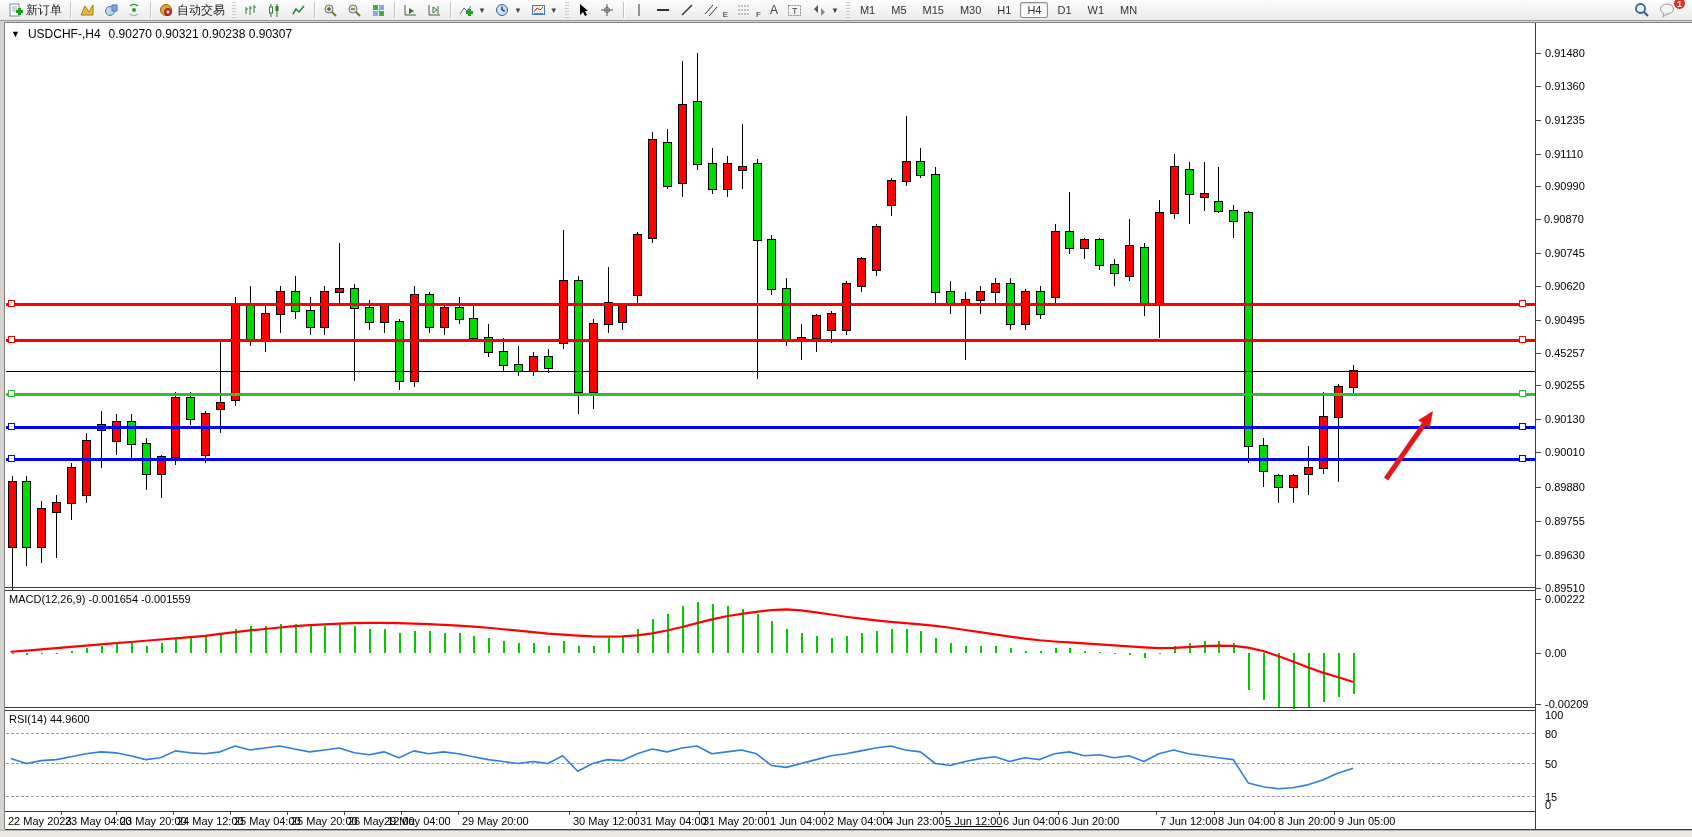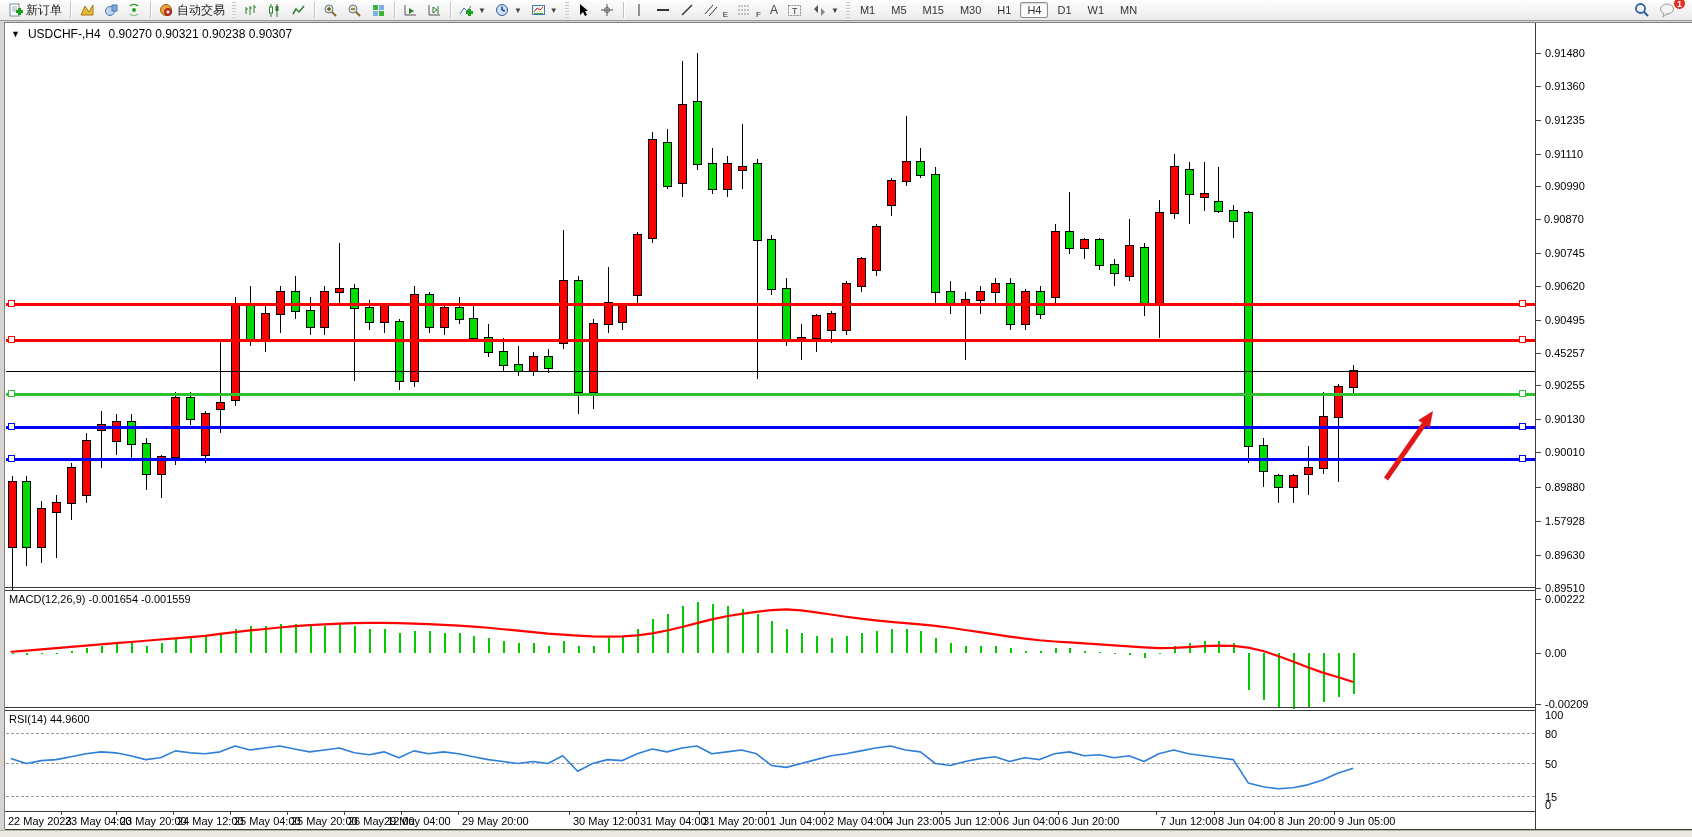--- a/index.html
+++ b/index.html
@@ -648,21 +648,21 @@
       <span class="axis-lbl" style="top: 329.923px; left: 9px;">0.45257</span>
       <div class="tick-dash" style="top: 362.471px; left: 0px;"></div>
       <span class="axis-lbl" style="top: 362.471px; left: 9px;">0.90255</span>
       <div class="tick-dash" style="top: 396.376px; left: 0px;"></div>
       <span class="axis-lbl" style="top: 396.376px; left: 9px;">0.90130</span>
       <div class="tick-dash" style="top: 428.924px; left: 0px;"></div>
       <span class="axis-lbl" style="top: 428.924px; left: 9px;">0.90010</span>
       <div class="tick-dash" style="top: 464.185px; left: 0px;"></div>
       <span class="axis-lbl" style="top: 464.185px; left: 9px;">0.89880</span>
       <div class="tick-dash" style="top: 498.089px; left: 0px;"></div>
-      <span class="axis-lbl" style="top: 498.089px; left: 9px;">1.57928</span>
+      <span class="axis-lbl" style="top: 498.089px; left: 9px;">0.89755</span>
       <div class="tick-dash" style="top: 531.994px; left: 0px;"></div>
       <span class="axis-lbl" style="top: 531.994px; left: 9px;">0.89630</span>
       <div class="tick-dash" style="top: 564.542px; left: 0px;"></div>
       <span class="axis-lbl" style="top: 564.542px; left: 9px;">0.89510</span>
       <div class="tick-dash" style="top: 575.61px; left: 0px;"></div>
       <span class="axis-lbl" style="top: 575.61px; left: 9px;">0.00222</span>
       <div class="tick-dash" style="top: 630px; left: 0px;"></div>
       <span class="axis-lbl" style="top: 630px; left: 9px;">0.00</span>
       <div class="tick-dash" style="top: 681.205px; left: 0px;"></div>
       <span class="axis-lbl" style="top: 681.205px; left: 9px;">-0.00209</span>
@@ -696,21 +696,21 @@
       <span class="time-lbl" style="left: 635px; top: 4px;">31 May 04:00</span>
       <div class="time-tick" style="left: 694px; top: 0px;"></div>
       <span class="time-lbl" style="left: 698px; top: 4px;">31 May 20:00</span>
       <div class="time-tick" style="left: 761px; top: 0px;"></div>
       <span class="time-lbl" style="left: 765px; top: 4px;">1 Jun 04:00</span>
       <div class="time-tick" style="left: 819px; top: 0px;"></div>
       <span class="time-lbl" style="left: 823px; top: 4px;">2 May 04:00</span>
       <div class="time-tick" style="left: 878px; top: 0px;"></div>
       <span class="time-lbl" style="left: 882px; top: 4px;">4 Jun 23:00</span>
       <div class="time-tick" style="left: 936px; top: 0px;"></div>
-      <span class="time-lbl" style="left: 940px; top: 4px;">5 Jun 12:00</span>
+      <span class="time-lbl" style="left: 940px; top: 4px; text-decoration: underline;">5 Jun 12:00</span>
       <div class="time-tick" style="left: 994px; top: 0px;"></div>
       <span class="time-lbl" style="left: 998px; top: 4px;">6 Jun 04:00</span>
       <div class="time-tick" style="left: 1053px; top: 0px;"></div>
       <span class="time-lbl" style="left: 1057px; top: 4px;">6 Jun 20:00</span>
       <div class="time-tick" style="left: 1151px; top: 0px;"></div>
       <span class="time-lbl" style="left: 1155px; top: 4px;">7 Jun 12:00</span>
       <div class="time-tick" style="left: 1209px; top: 0px;"></div>
       <span class="time-lbl" style="left: 1213px; top: 4px;">8 Jun 04:00</span>
       <div class="time-tick" style="left: 1269px; top: 0px;"></div>
       <span class="time-lbl" style="left: 1273px; top: 4px;">8 Jun 20:00</span>

